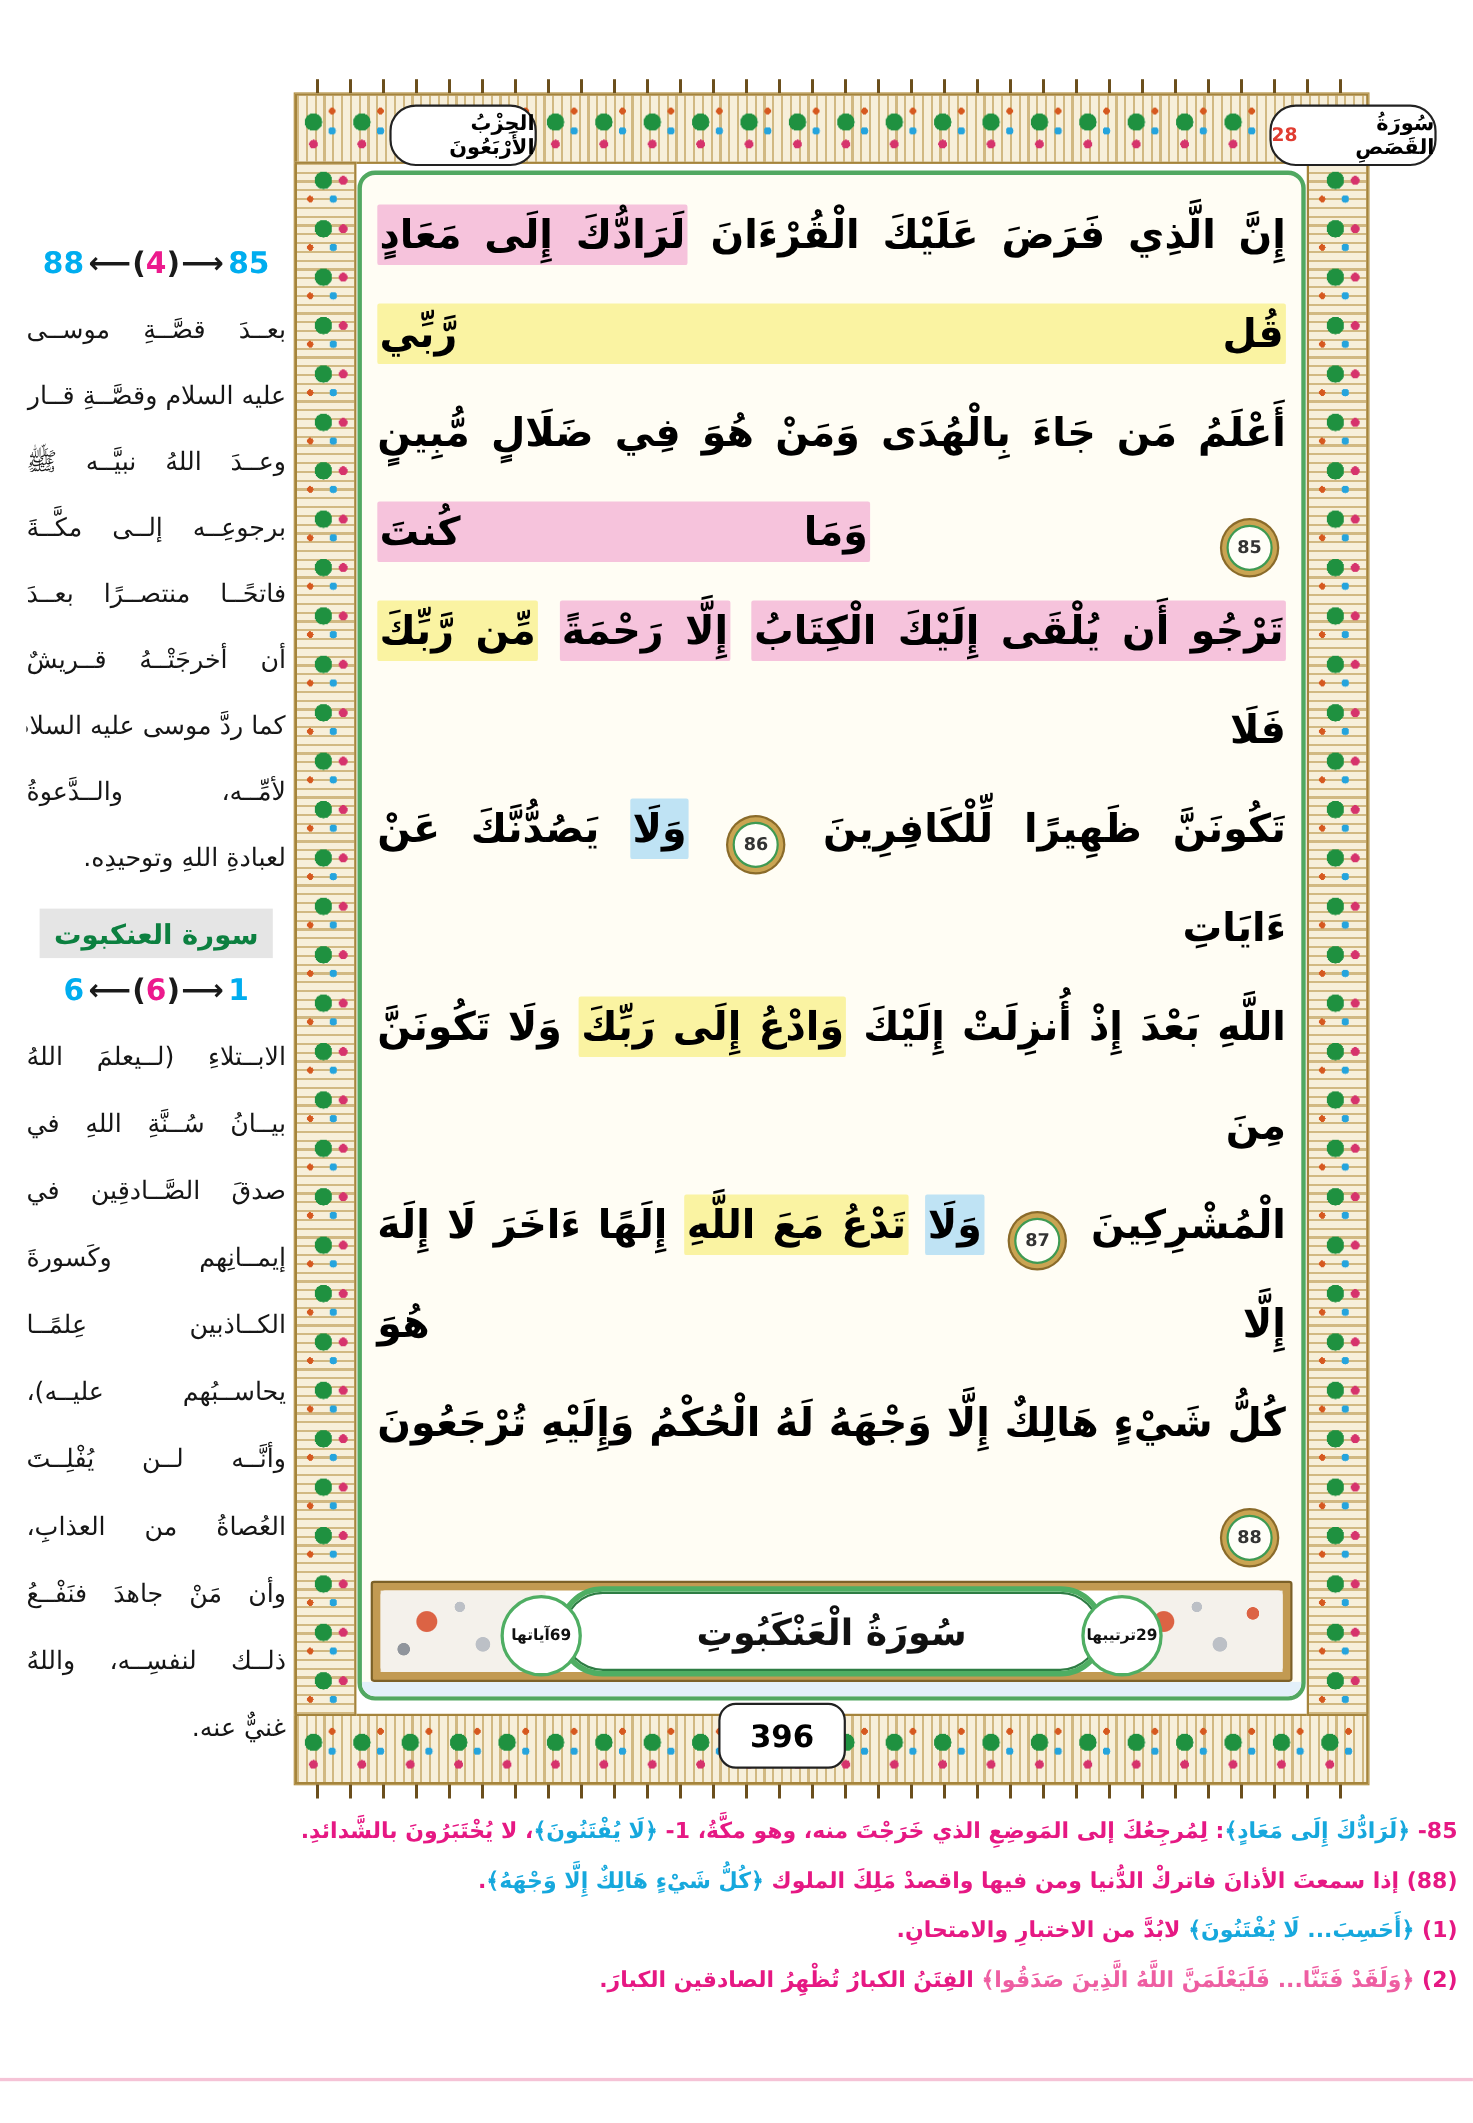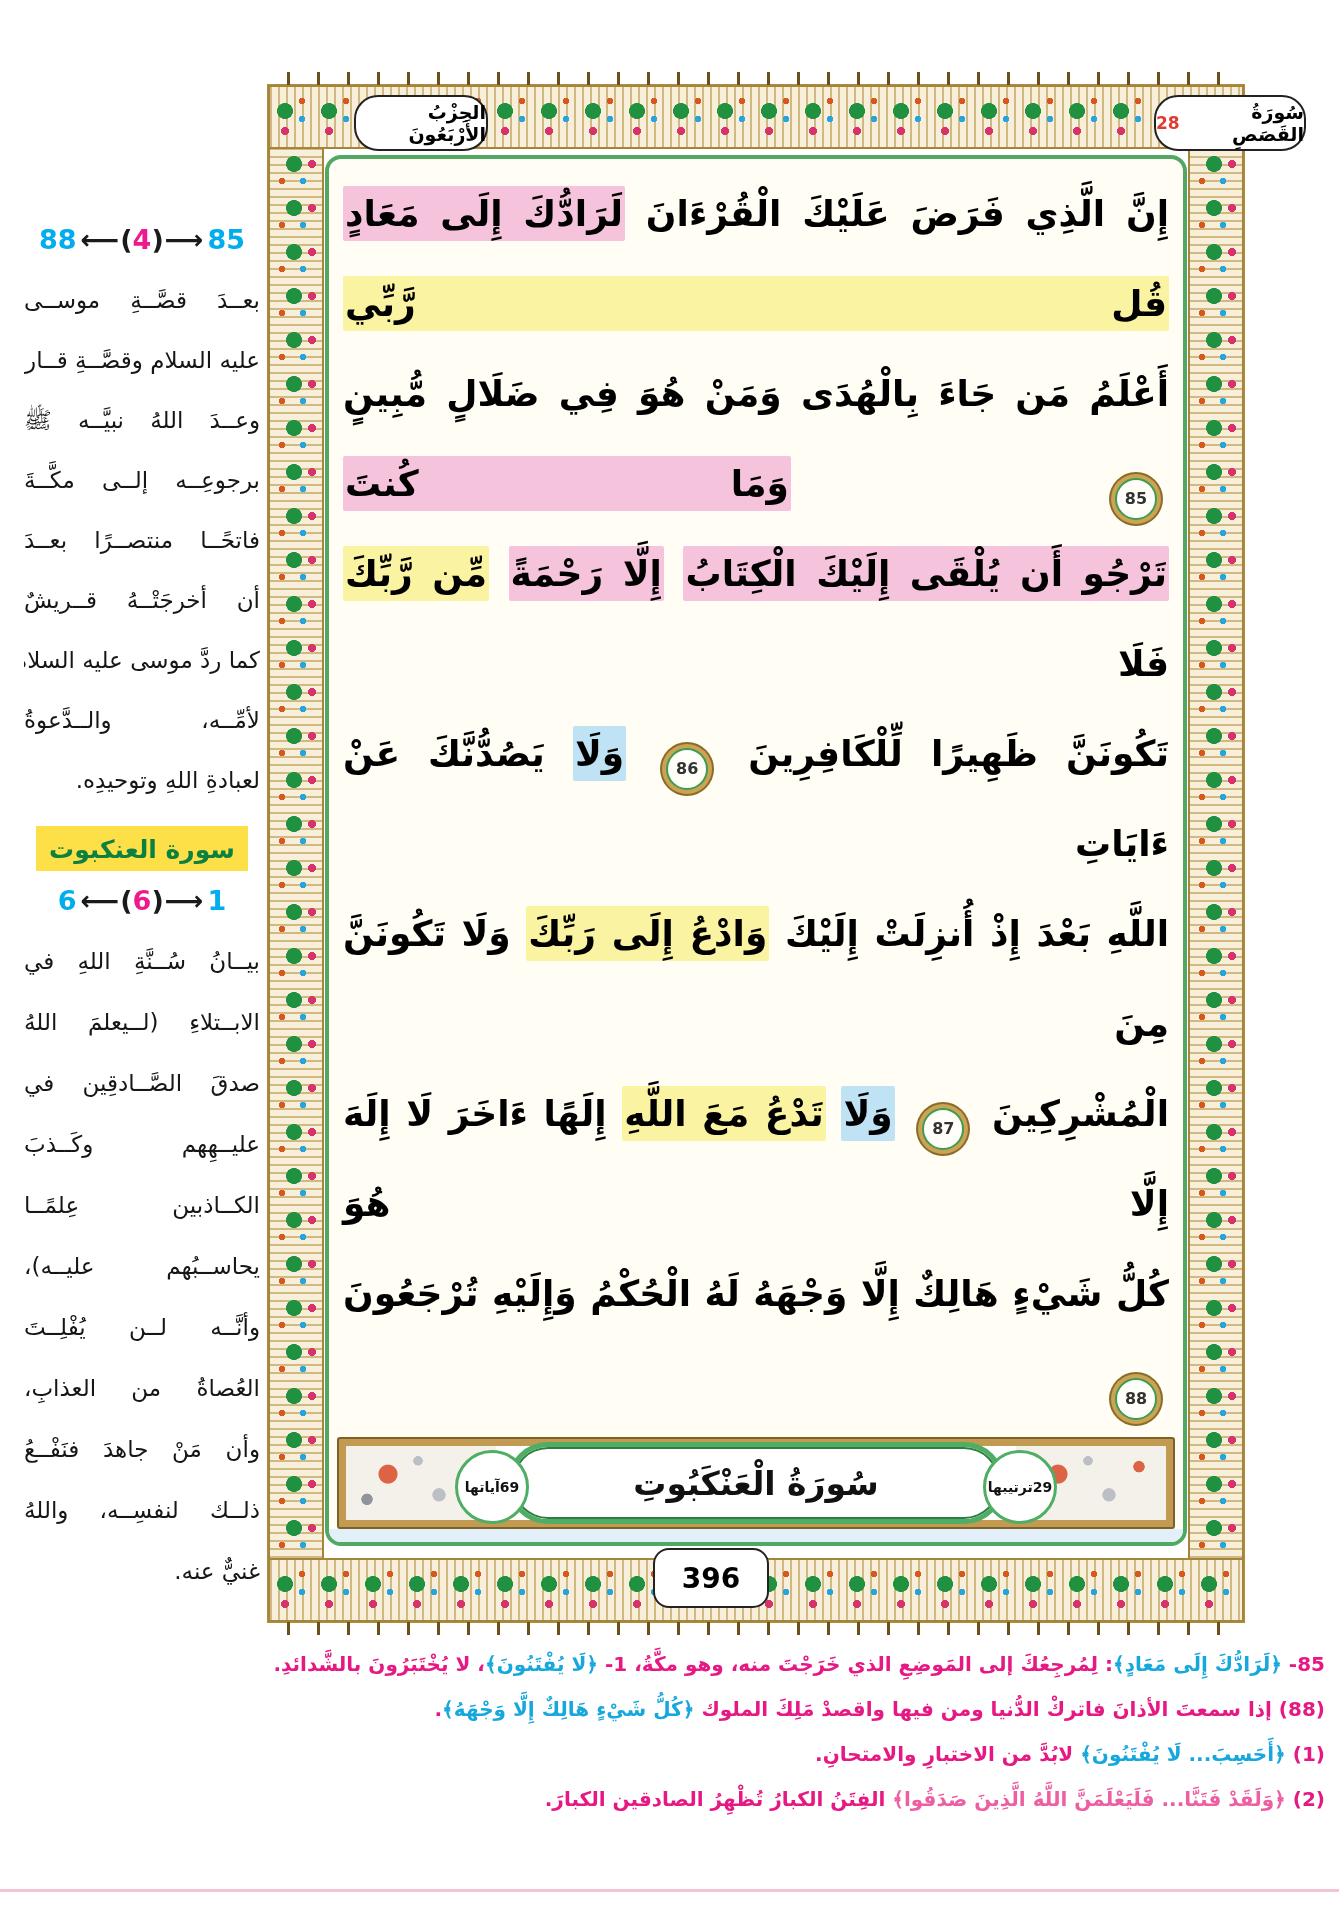--- a/index.html
+++ b/index.html
@@ -11,21 +11,21 @@
   .range{direction:ltr;text-align:center;font-weight:bold;font-size:27px;height:44px;line-height:44px;}
   .range .cyan{color:#00adef;margin:0 3px;}
   .range .mag{color:#ec1a8d;}
   .range .arr{color:#1a1a1a;font-weight:bold;margin:0 1px;}
   .range .blk{color:#1a1a1a;}
   .para{margin-top:8px;}
   .nline{font-size:23px;line-height:60px;direction:rtl;text-align:justify;text-align-last:justify;
          white-space:nowrap;overflow:hidden;}
   .nline.last{text-align-last:right;}
   #para2 .nline{line-height:61px;}
-  .sec-label{margin:16px auto 8px;width:212px;background:#fde047;color:#0c8040;font-weight:bold;
+  .sec-label{margin:16px auto 8px;width:212px;background:#e5e5e5;color:#0c8040;font-weight:bold;
              font-size:25px;text-align:center;padding:9px 0 7px;}
 
   
   #frame{position:absolute;left:268px;top:85px;width:976px;height:1537px;box-shadow:0 0 0 1px #b08d3e;}
   .spikes{position:absolute;left:6px;right:6px;height:13px;
           background:repeating-linear-gradient(90deg,transparent 0 13px,#6b4f1d 13px 16px,transparent 16px 30px);}
   .spikes.top{top:-13px;}
   .spikes.bottom{bottom:-13px;}
   .band{position:absolute;background-color:#f7efda;border:2px solid #a5843c;box-sizing:border-box;}
   .band-top,.band-bottom{left:0;right:0;height:64px;
@@ -130,24 +130,24 @@
         <div class="nline">أن أخرجَتْــهُ قــريشٌ</div>
         <div class="nline">كما ردَّ موسى عليه السلام</div>
         <div class="nline">لأمِّــه، والــدَّعوةُ</div>
         <div class="nline last">لعبادةِ اللهِ وتوحيدِه.</div>
       </div>
     <div class="sec-label">سورة العنكبوت</div>
     <div class="range">
       <span class="cyan">6</span><span class="arr">⟵</span><span class="blk">(</span><span class="mag">6</span><span class="blk">)</span><span class="arr">⟶</span><span class="cyan">1</span>
     </div>
     <div class="para" id="para2">
+        <div class="nline">الابــتلاءِ (لــيعلمَ اللهُ</div>
         <div class="nline">بيــانُ سُــنَّةِ اللهِ في</div>
-        <div class="nline">الابــتلاءِ (لــيعلمَ اللهُ</div>
         <div class="nline">صدقَ الصَّــادقِين في</div>
-        <div class="nline">عليــهِهم وكَــذبَ</div>
+        <div class="nline">إيمــانِهم وكَسورةَ</div>
         <div class="nline">الكــاذبين عِلمًــا</div>
         <div class="nline">يحاســبُهم عليــه)،</div>
         <div class="nline">وأنَّــه لــن يُفْلِــتَ</div>
         <div class="nline">العُصاةُ من العذابِ،</div>
         <div class="nline">وأن مَنْ جاهدَ فنَفْــعُ</div>
         <div class="nline">ذلــك لنفسِــه، واللهُ</div>
         <div class="nline last">غنيٌّ عنه.</div>
       </div>
   </aside>
 

